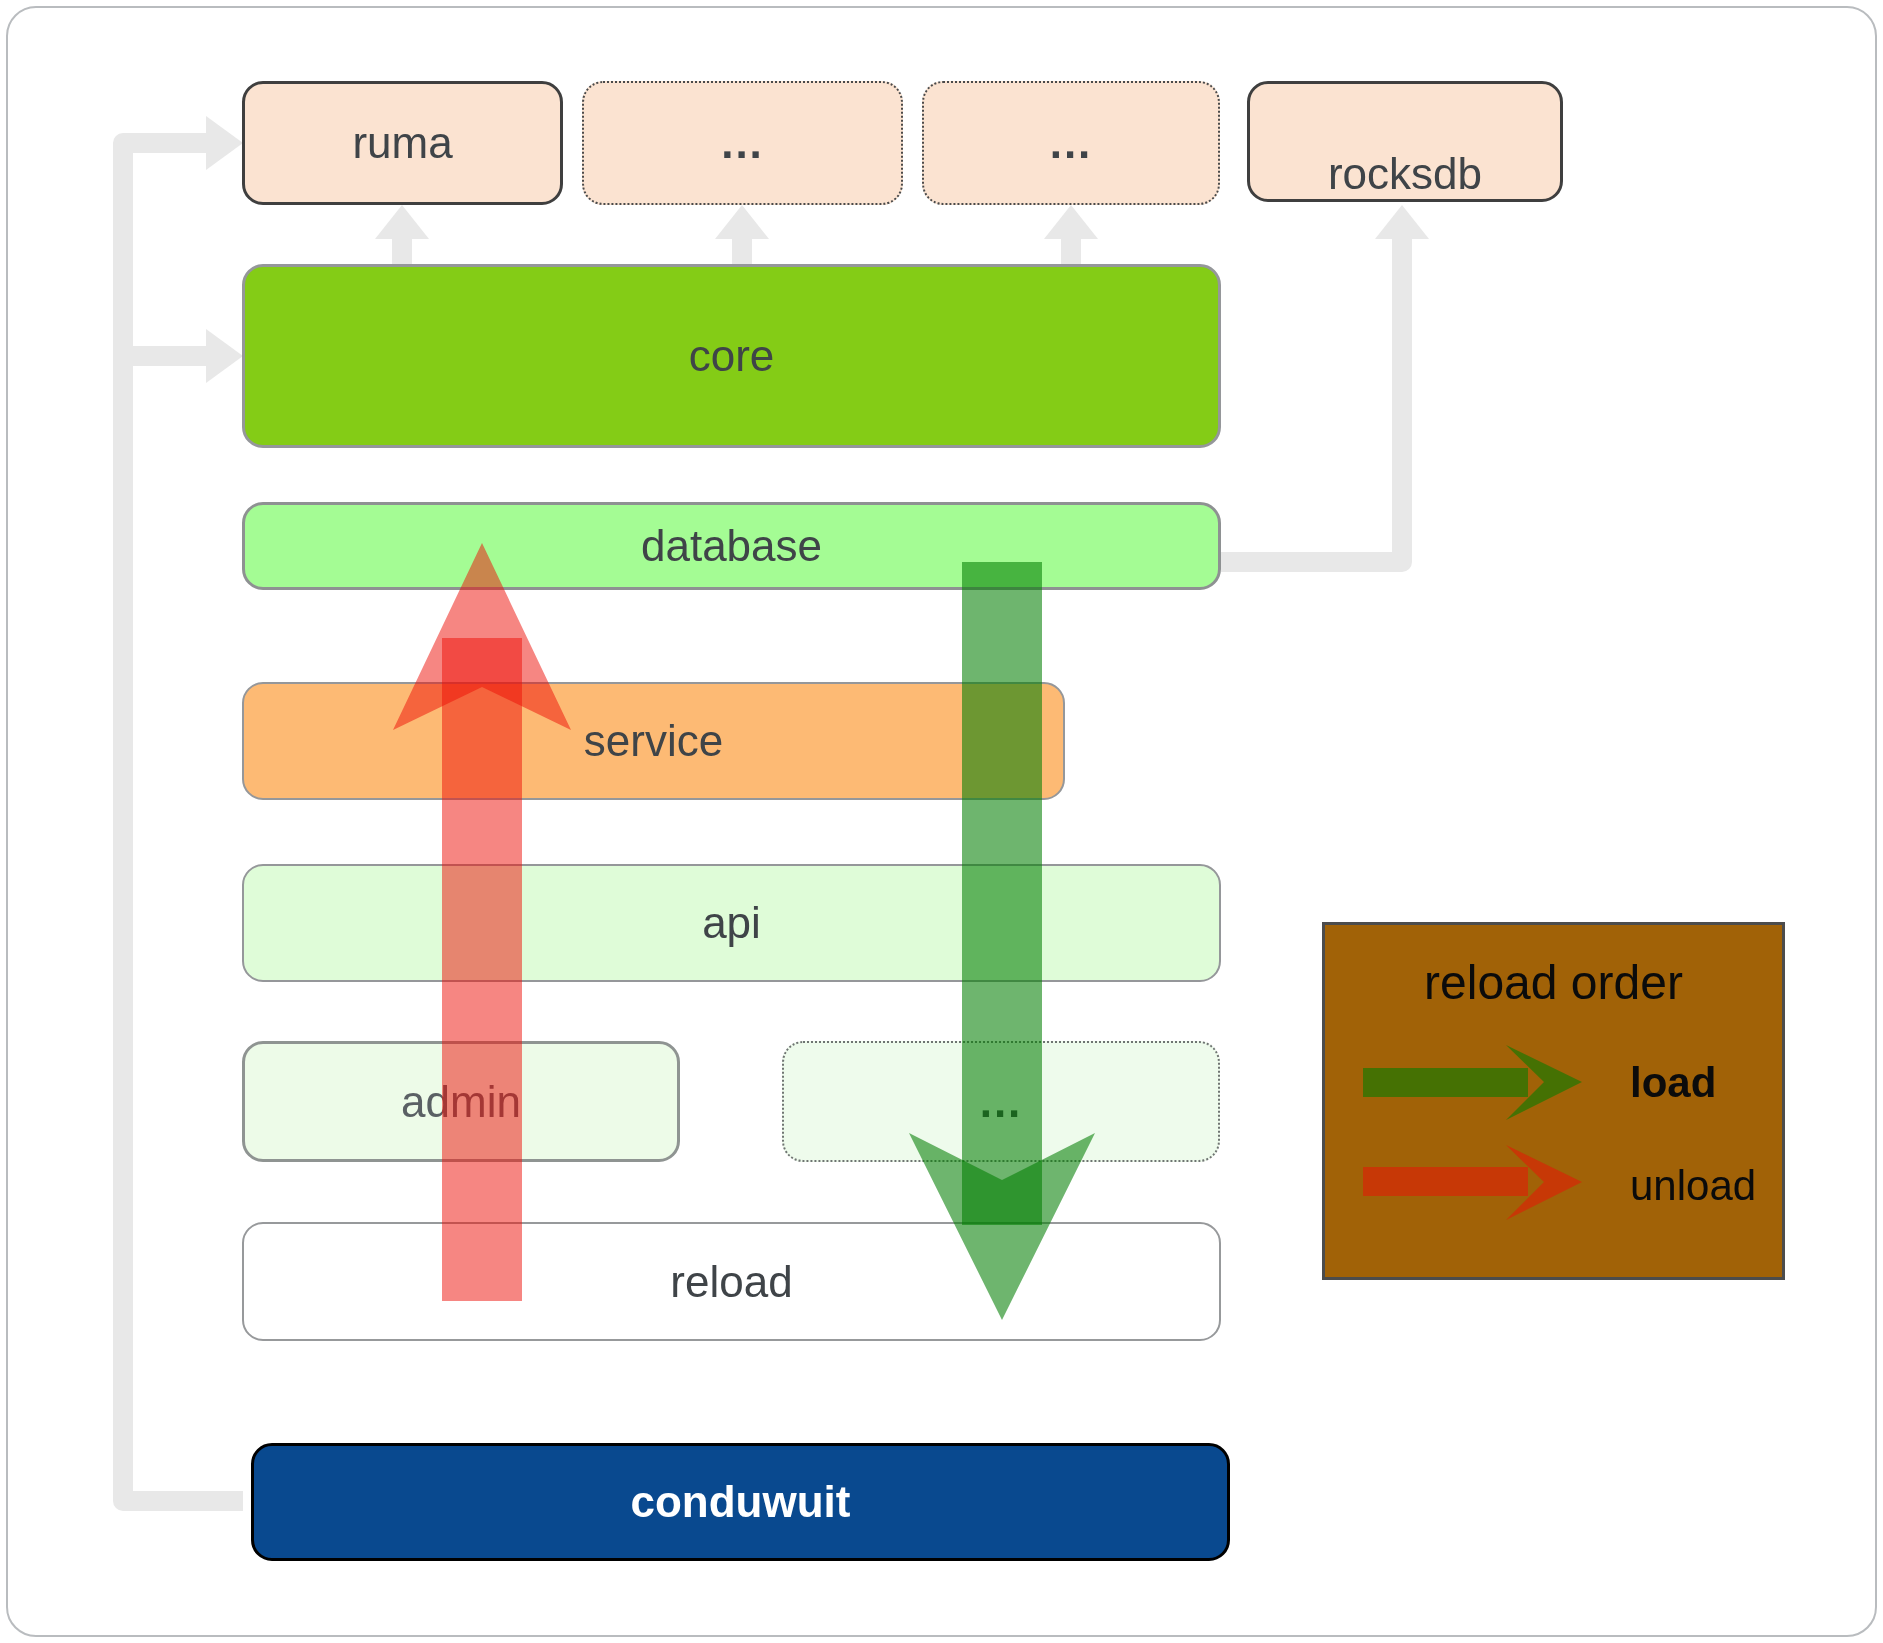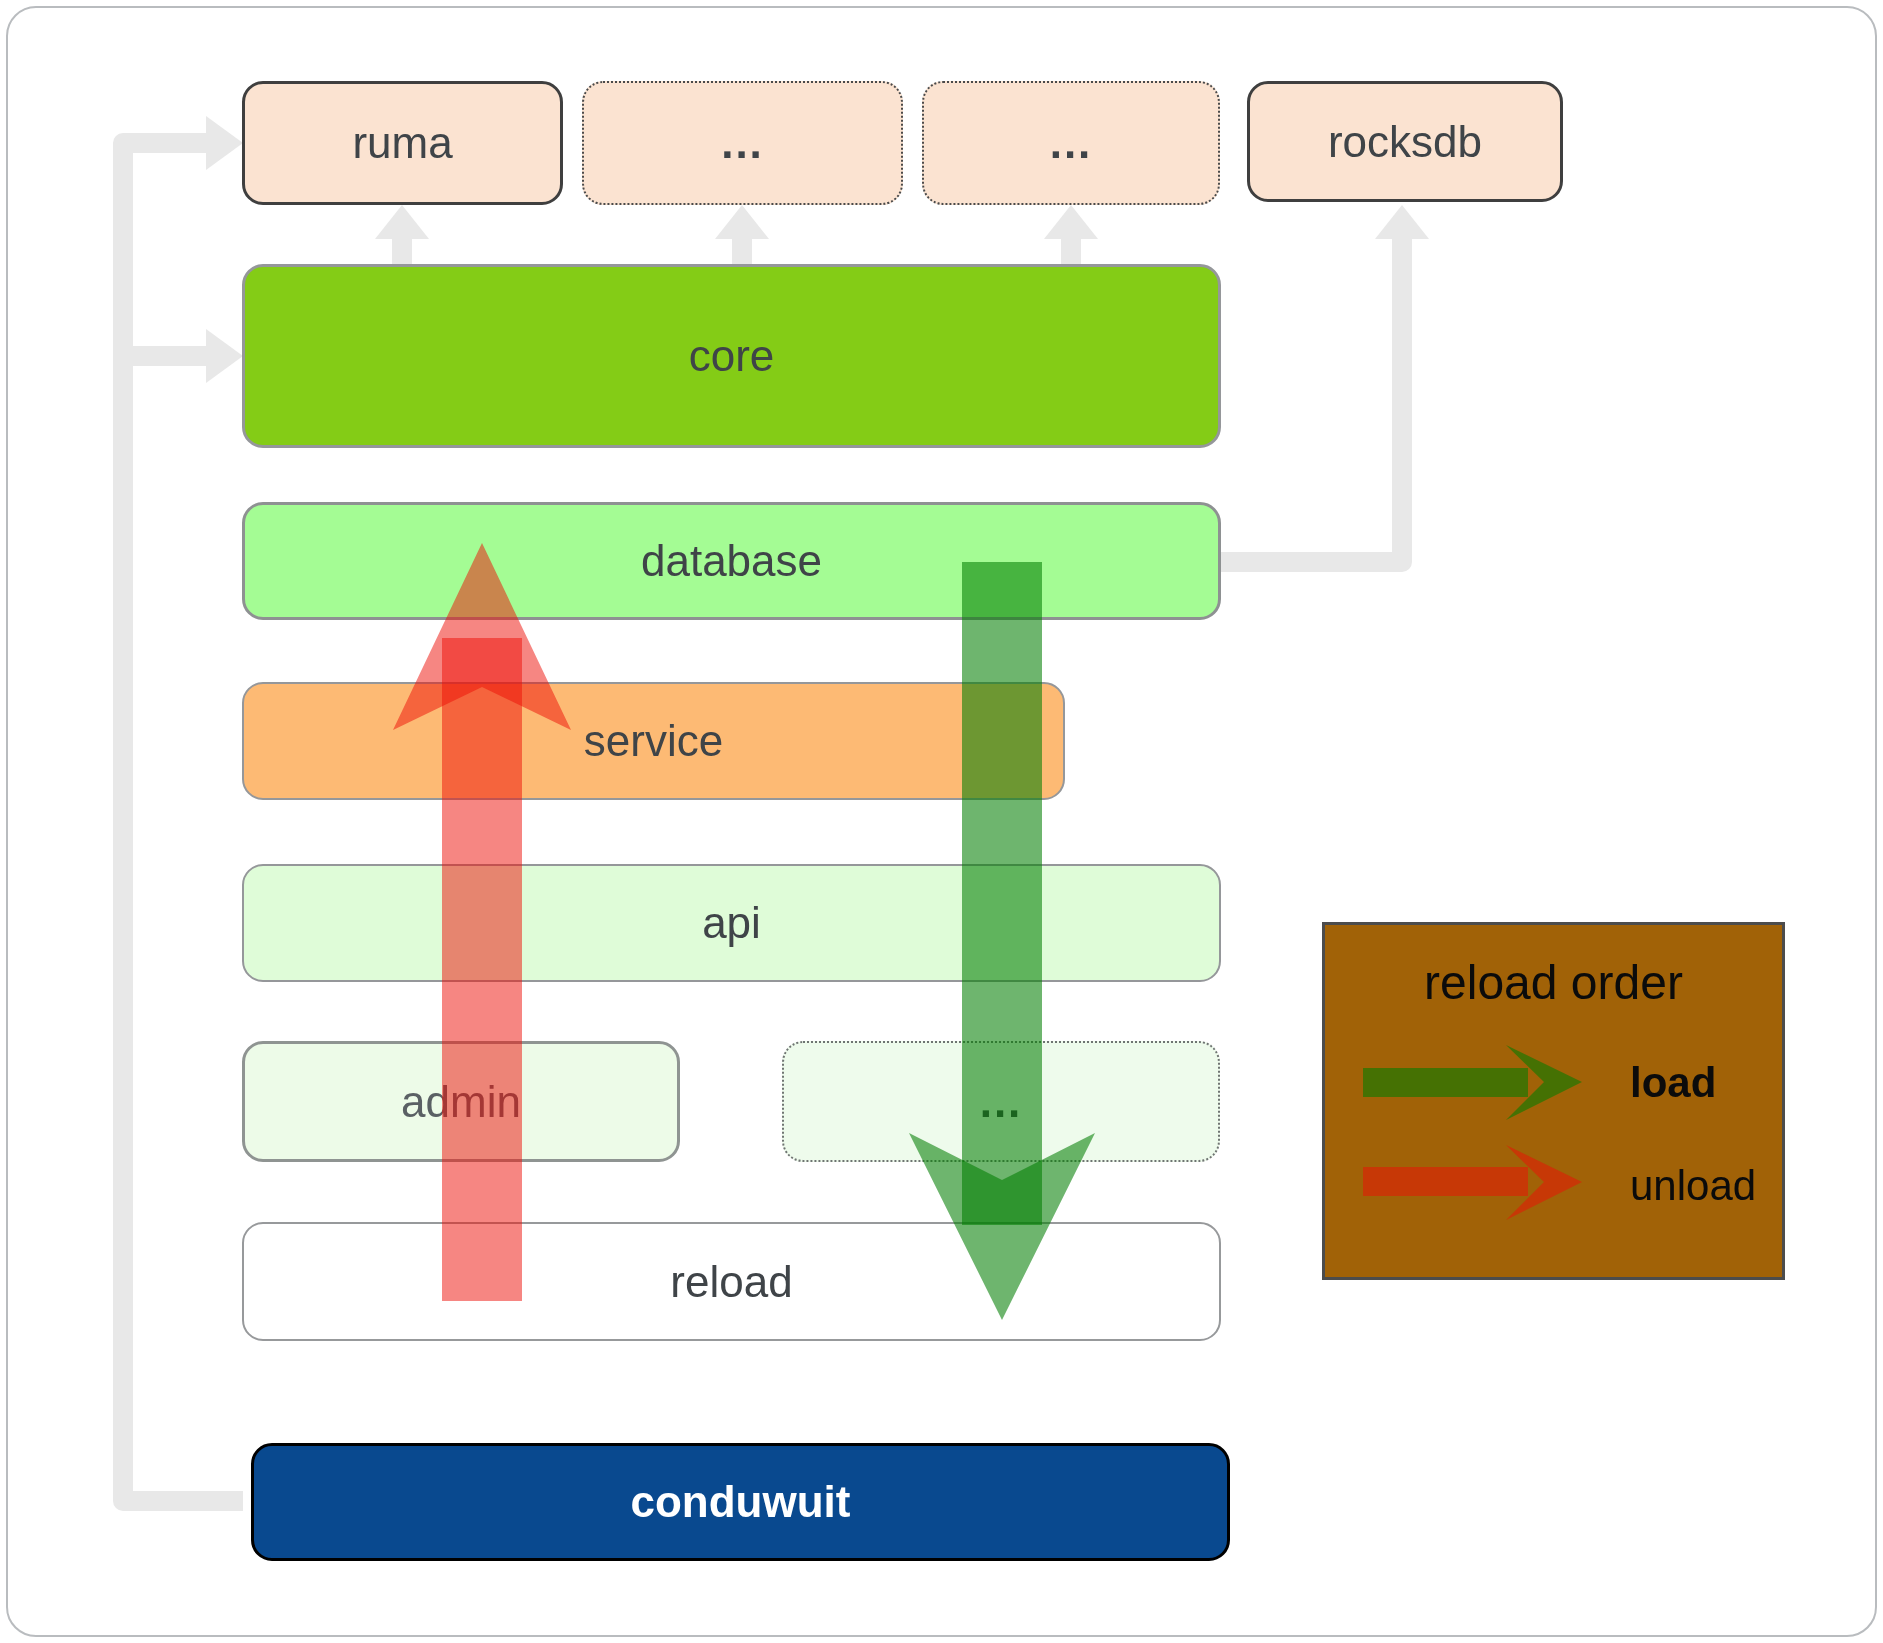--- a/index.html
+++ b/index.html
@@ -9,23 +9,23 @@
          border-radius:30px;pointer-events:none;}
   svg.layer{position:absolute;left:0;top:0;width:1883px;height:1643px;pointer-events:none;}
   #connector-layer{z-index:1;}
   #arrow-layer{z-index:3;}
   .node{position:absolute;z-index:2;display:flex;align-items:center;justify-content:center;
         font-size:44px;color:#3f4448;border-radius:21px;box-sizing:border-box;}
   .node.dots{font-weight:700;letter-spacing:2px;}
   #n-ruma     {left:242px;top:81px;width:321px;height:124px;background:#fbe3d1;border:3px solid #3f3f3f;}
   #n-e1       {left:582px;top:81px;width:321px;height:124px;background:#fbe3d1;border:2px dotted #4a4a4a;}
   #n-e2       {left:922px;top:81px;width:298px;height:124px;background:#fbe3d1;border:2px dotted #4a4a4a;}
-  #n-rocksdb  {left:1247px;top:81px;width:316px;height:121px;background:#fbe3d1;border:3px solid #3f3f3f;}
+  #n-rocksdb  {left:1247px;top:81px;width:316px;height:121px;background:#fbe3d1;border:3px solid #3f3f3f;align-items:flex-end;}
   #n-core     {left:242px;top:264px;width:979px;height:184px;background:#84cc16;border:3px solid #95979a;}
-  #n-database {left:242px;top:502px;width:979px;height:118px;background:#a4fc94;border:3px solid #8e9192;text-align:right;}
+  #n-database {left:242px;top:502px;width:979px;height:88px;background:#a4fc94;border:3px solid #8e9192;text-align:right;}
   #n-service  {left:242px;top:682px;width:823px;height:118px;background:#fdba74;border:2px solid #95979a;}
   #n-api      {left:242px;top:864px;width:979px;height:118px;background:#dffcd8;border:2px solid #95979a;}
   #n-admin    {left:242px;top:1041px;width:438px;height:121px;background:#edfbe8;border:3px solid #8f9492;color:#5a6064;}
   #n-e3       {left:782px;top:1041px;width:438px;height:121px;background:#eefbec;border:2px dotted #6f7472;}
   #n-router   {left:242px;top:1222px;width:979px;height:119px;background:#ffffff;border:2px solid #97999b;}
   #n-conduwuit{left:251px;top:1443px;width:979px;height:118px;background:#09498f;border:3px solid #000000;
                color:#ffffff;font-weight:600;}
   #legend{position:absolute;z-index:2;left:1322px;top:922px;width:463px;height:358px;
           background:#a16207;border:3px solid #4c4c4c;box-sizing:border-box;}
   #legend-title{position:absolute;left:0;top:30px;width:100%;text-align:center;

